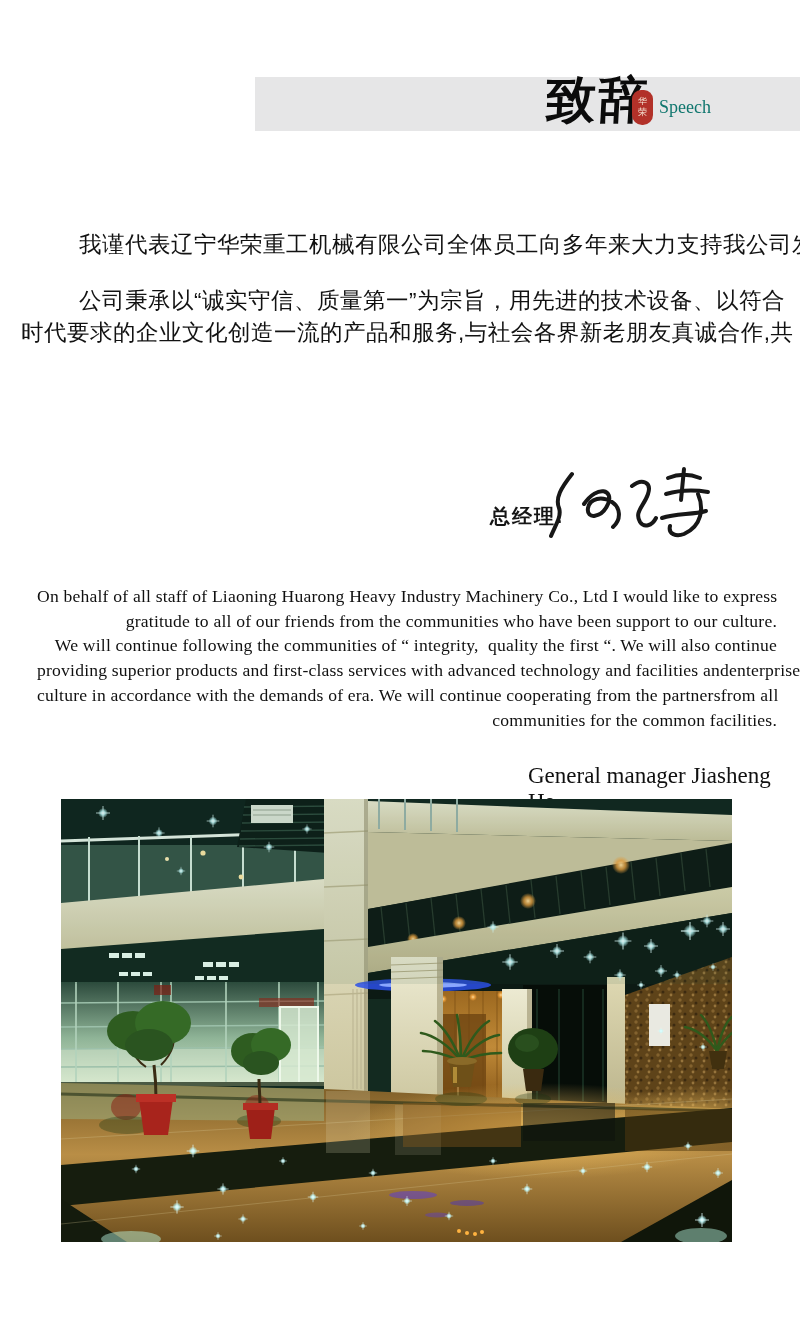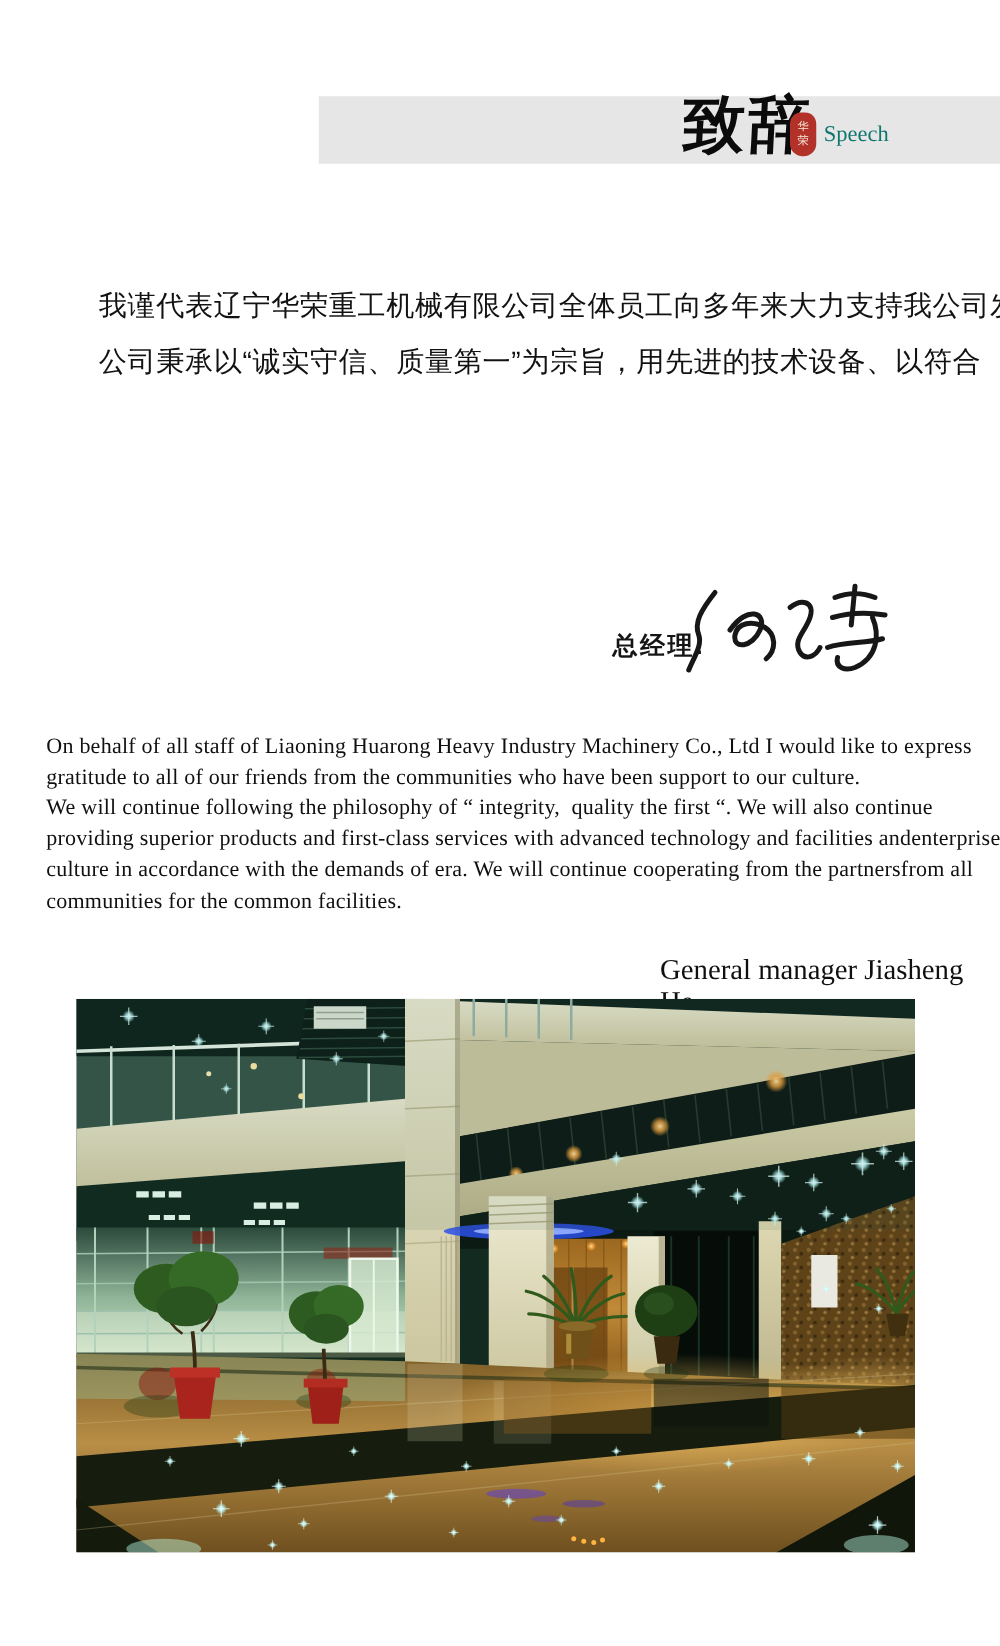--- a/index.html
+++ b/index.html
@@ -13,29 +13,29 @@
   .seal{position:absolute;left:377px;top:13px;width:21px;height:35px;background:#b23129;
         border-radius:9px 9px 10px 10px;text-align:center;}
   .seal span{display:block;font-size:9px;line-height:10px;color:#f7e9d9;margin-top:1px;}
   .seal span:first-child{margin-top:6px;}
   .speech{position:absolute;left:404px;top:20px;font-family:"Liberation Serif",serif;
           font-size:18px;color:#0f766e;}
   
   .cn-block{position:absolute;left:21px;top:229px;width:760px;color:#121212;}
   .cn-line{font-size:22.5px;line-height:32.6px;white-space:pre;letter-spacing:.5px;}
   .cn-line.indent{padding-left:58px;}
-  .cn-line.pgap{margin-top:12px;}
+  .cn-line.pgap{margin-top:23px;}
   
   .gm-label{position:absolute;left:490px;top:503px;font-size:20px;font-weight:700;color:#151515;
             letter-spacing:2px;}
   .sig-svg{position:absolute;left:548px;top:466px;}
   
   .en-block{position:absolute;left:37px;top:584px;width:740px;color:#101010;
             font-family:"Liberation Serif",serif;}
-  .en-line{font-size:17.6px;line-height:24.7px;white-space:pre;letter-spacing:.2px;}
+  .en-line{font-size:17.6px;line-height:24.7px;white-space:pre;letter-spacing:.2px;text-align:right;}
   .signoff{position:absolute;left:528px;top:763px;font-family:"Liberation Serif",serif;
            font-size:23px;color:#101010;}
   
   .photo{position:absolute;left:61px;top:799px;width:671px;height:443px;overflow:hidden;}
   .photo svg{display:block;}
 </style>
 </head>
 <body>
 
 <div id="page">
@@ -45,40 +45,41 @@
     <div class="seal">
       <span>华</span>
       <span>荣</span>
     </div>
     <div class="speech">Speech</div>
   </div>
 
   <div class="cn-block">
     <div class="cn-line indent">我谨代表辽宁华荣重工机械有限公司全体员工向多年来大力支持我公司发</div>
     <div class="cn-line indent pgap">公司秉承以“诚实守信、质量第一”为宗旨，用先进的技术设备、以符合</div>
+    <div class="cn-line">时代要求的企业文化创造一流的产品和服务,与社会各界新老朋友真诚合作,共</div>
   </div>
 
   <div class="gm-label">总经理:</div>
   <svg class="sig-svg" width="168" height="86" viewBox="0 0 168 86">
     <g fill="none" stroke="#171717" stroke-width="4" stroke-linecap="round" stroke-linejoin="round">
       <path d="M24,8 C13,22 7,32 11,42 C14,50 7,60 3,70"></path>
       <path d="M36,38 C50,18 66,24 60,38 C54,52 38,54 40,42 C42,32 54,30 64,36 C72,41 74,53 65,61"></path>
       <path d="M84,20 C94,12 104,16 100,28 C96,40 86,46 92,56 C96,62 104,60 108,52"></path>
       <path d="M120,12 C130,8 142,8 152,12"></path>
       <path d="M136,3 C135,13 134,24 133,34"></path>
       <path d="M118,28 C132,24 148,24 160,26"></path>
       <path d="M150,28 C156,42 154,60 136,68 C128,71 120,68 122,60"></path>
       <path d="M114,52 C128,47 144,49 158,45"></path>
     </g>
   </svg>
 
   <div class="en-block">
     <div class="en-line">On behalf of all staff of Liaoning Huarong Heavy Industry Machinery Co., Ltd I would like to express</div>
     <div class="en-line">gratitude to all of our friends from the communities who have been support to our culture.</div>
-    <div class="en-line">We will continue following the philosophy of “ integrity,  quality the first “. We will also continue</div>
+    <div class="en-line">We will continue following the communities of “ integrity,  quality the first “. We will also continue</div>
     <div class="en-line">providing superior products and first-class services with advanced technology and facilities andenterprise</div>
     <div class="en-line">culture in accordance with the demands of era. We will continue cooperating from the partnersfrom all</div>
     <div class="en-line">communities for the common facilities.</div>
   </div>
 
   <div class="signoff">General manager Jiasheng He</div>
 
   <div class="photo">
   <svg width="671" height="443" viewBox="0 0 671 443">
     <defs>

